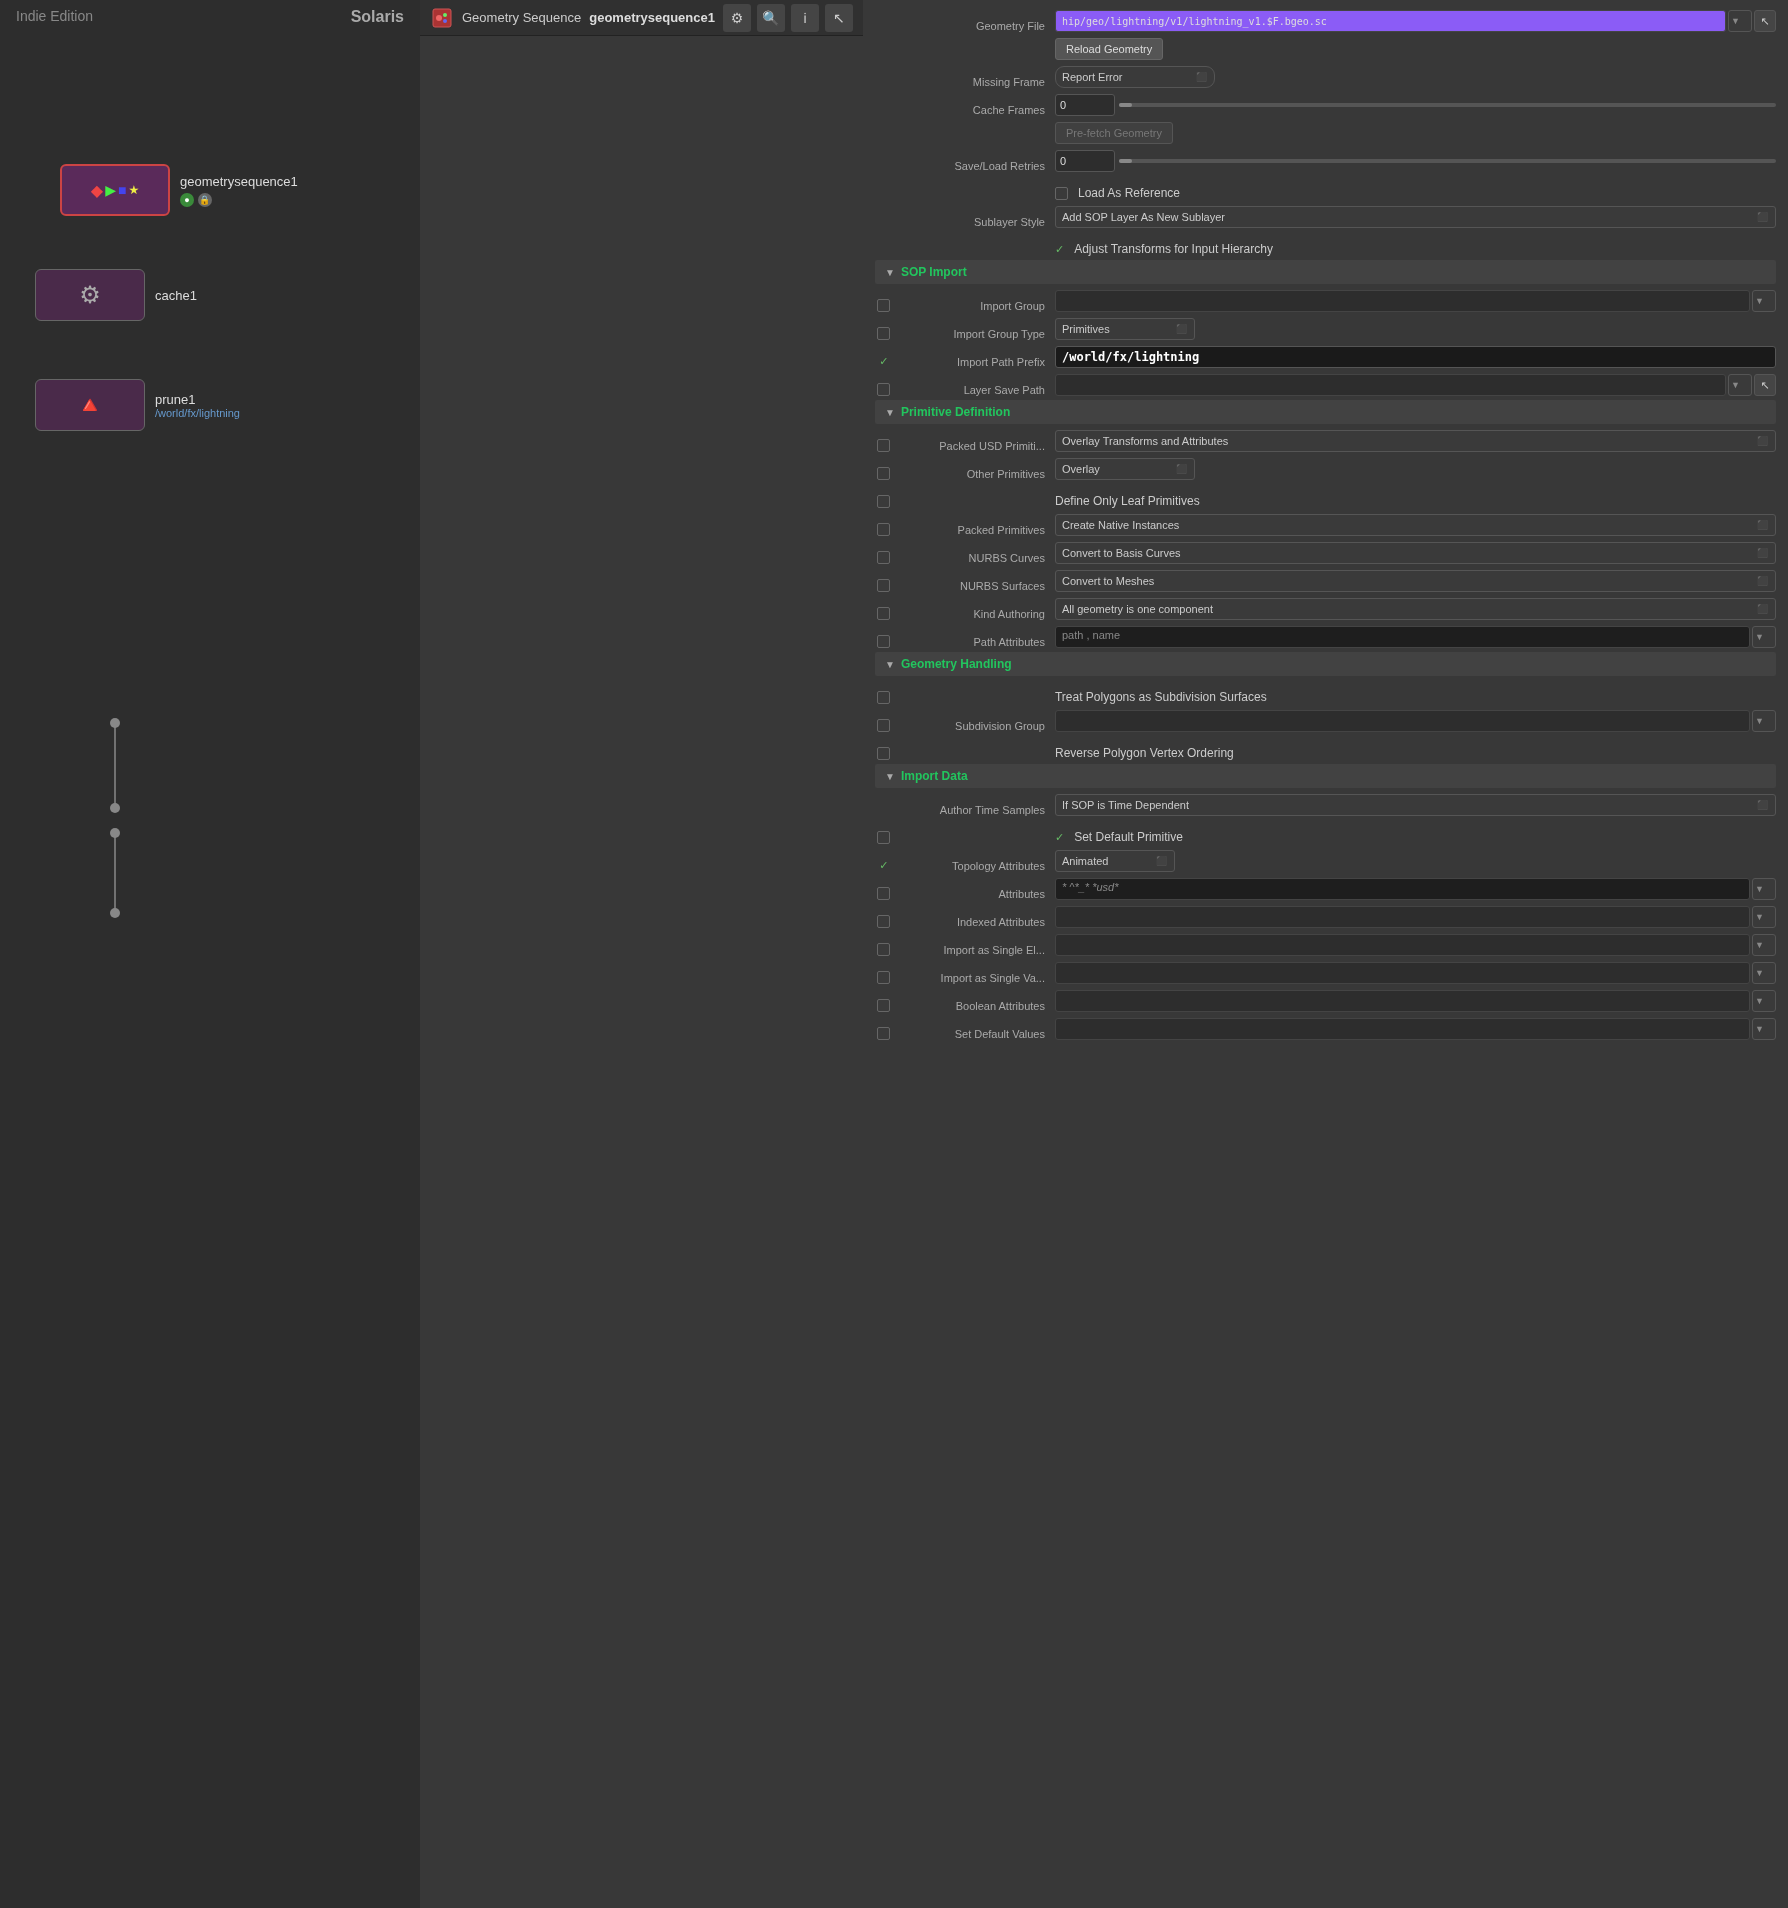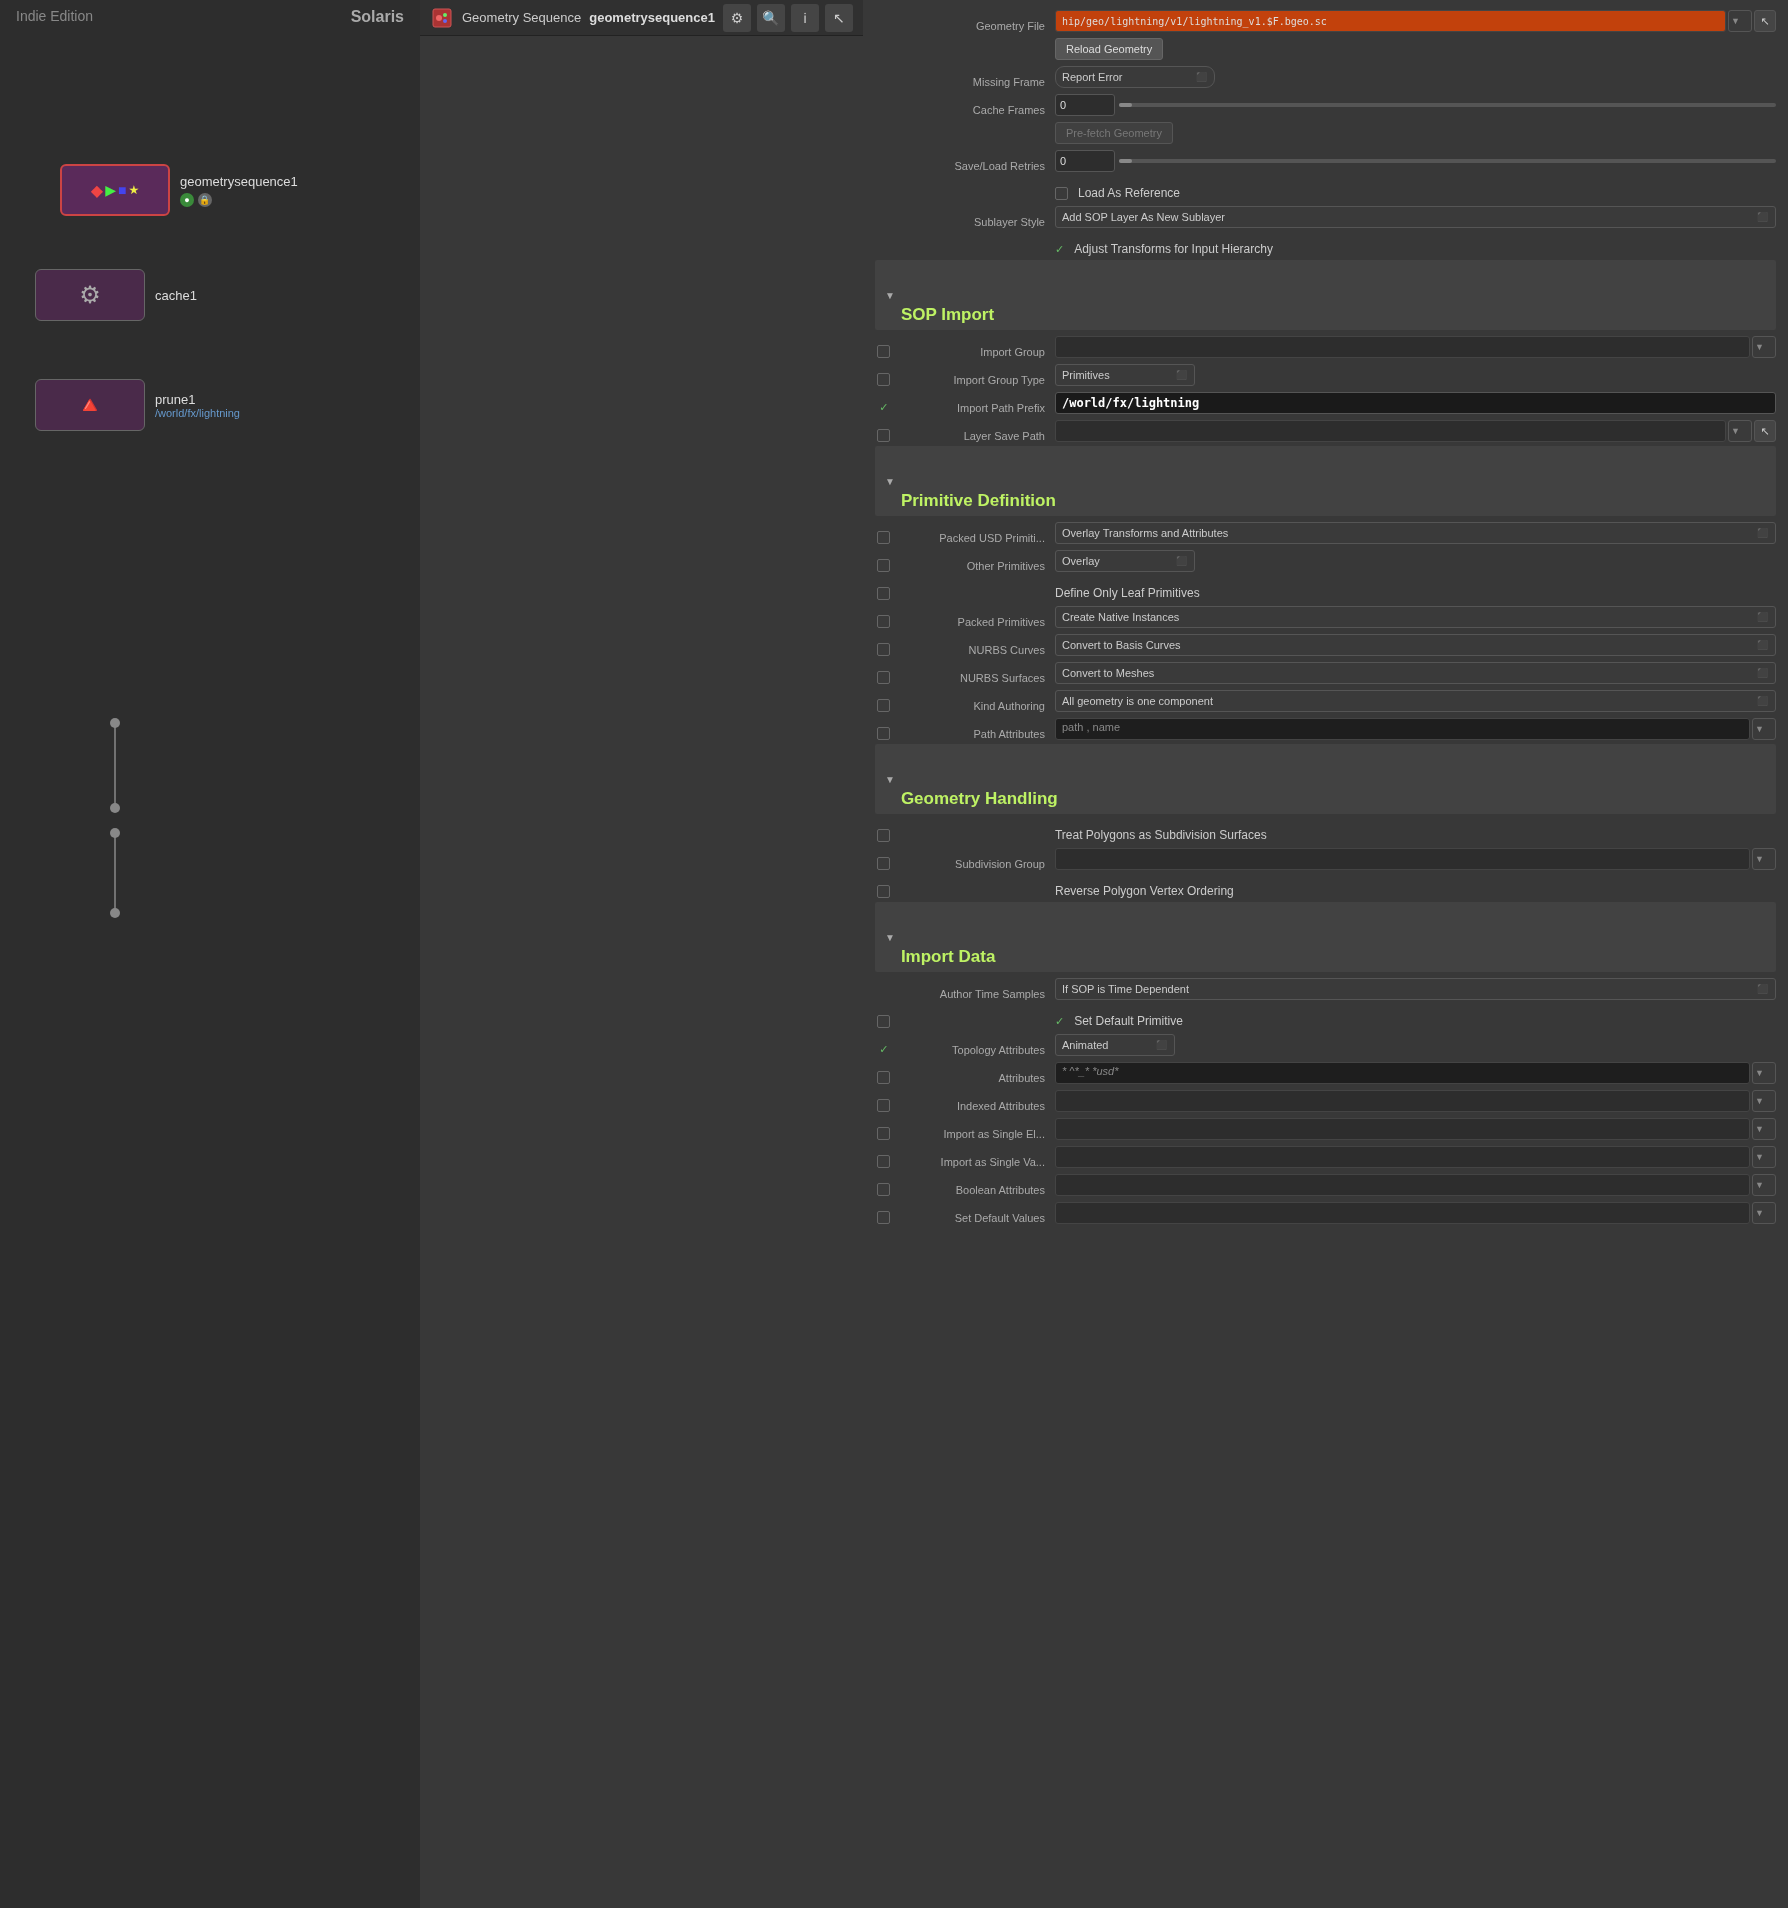--- a/index.html
+++ b/index.html
@@ -181,21 +181,21 @@
     }
 
     
     .form-area {
       padding: 6px 12px;
       flex: 1;
     }
 
     .form-control-path {
       flex: 1;
-      background: #c2410c;
+      background: #8b5cf6;
       border: 1px solid #444;
       border-radius: 3px;
       color: #ddd;
       padding: 3px 6px;
       font-size: 11px;
       height: 22px;
       display: flex;
       align-items: center;
     }
 
@@ -255,24 +255,23 @@
       user-select: none;
     }
 
     .section-arrow {
       color: #aaa;
       margin-right: 6px;
       font-size: 10px;
     }
 
     .section-title {
-      color: #bef264;
-      font-size: 17px;
+      color: #22c55e;
+      font-size: 12px;
       font-weight: bold;
-      margin-top: 40px;
     }
 
     
     .slider-container {
       flex: 1;
       display: flex;
       align-items: center;
       gap: 4px;
     }
 

